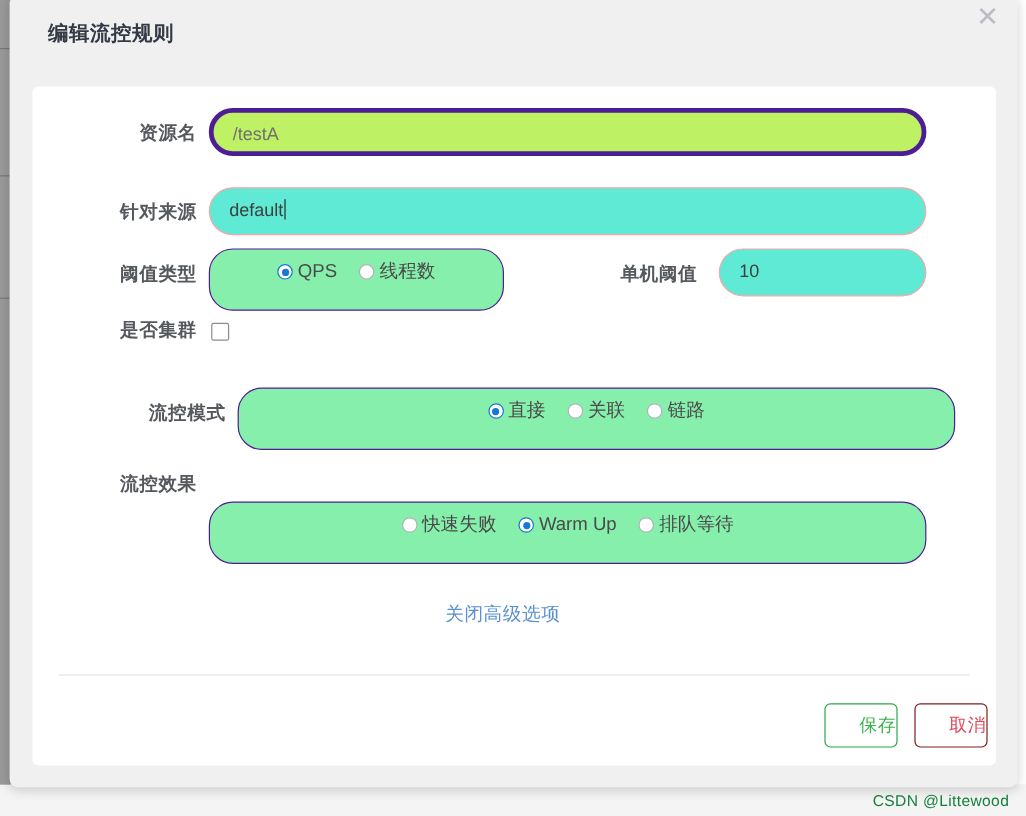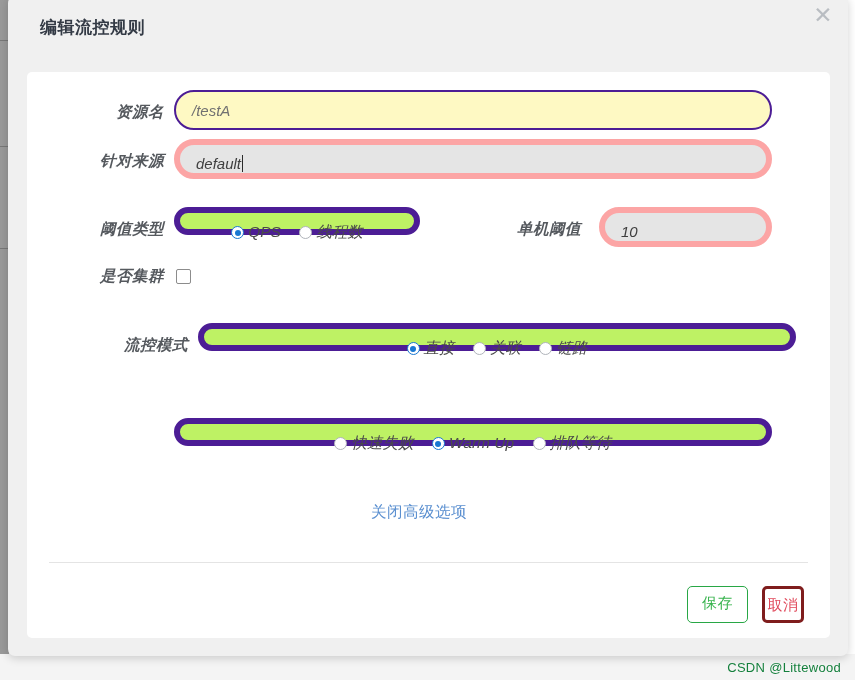--- a/index.html
+++ b/index.html
@@ -109,71 +109,70 @@
     background: #ffffff;
     border-radius: 5px;
     box-sizing: border-box;
   }
 
   .form-row {
     position: absolute;
     left: 0;
     width: 803px;
     height: 44px;
-    font-style: italic;
   }
   .row-label {
     position: absolute;
     left: 0;
     width: 137px;
     text-align: right;
     line-height: 44px;
     font-size: 15.5px;
     font-weight: bold;
     color: #55595e;
     letter-spacing: 0.5px;
   }
 
   
   .field {
     position: absolute;
     box-sizing: border-box;
     height: 40px;
-    border: 6px solid #fca5a5;
+    border: 1px solid #fca5a5;
     border-radius: 20px;
-    background: #e5e5e5;
+    background: #5eead4;
     line-height: 38px;
     font-size: 15px;
     color: #3f3f3f;
     padding: 0 16px;
     white-space: nowrap;
     overflow: hidden;
   }
   .field.disabled {
-    border: 2px solid #4c1d95;
-    background: #fef9c3;
+    border: 4px solid #4c1d95;
+    background: #bef264;
     color: #717171;
   }
   .caret {
     display: inline-block;
     width: 1px;
     height: 17px;
     background: #2b2b2b;
     vertical-align: -3px;
     margin-left: 1px;
   }
 
   
   .radio-box {
     position: absolute;
     box-sizing: border-box;
-    height: 28px;
-    border: 6px solid #4c1d95;
+    height: 52px;
+    border: 1px solid #4c1d95;
     border-radius: 20px;
-    background: #bef264;
+    background: #86efac;
     text-align: center;
     line-height: 38px;
     white-space: nowrap;
   }
   .radio-opt {
     display: inline-block;
     font-size: 15.5px;
     color: #4a4a4a;
     margin: 0 7px;
     white-space: nowrap;
@@ -233,36 +232,35 @@
     top: 490px;
     width: 759px;
     height: 1px;
     background: #e4e4e4;
   }
   .btn {
     position: absolute;
     box-sizing: border-box;
     height: 37px;
     line-height: 35px;
-    text-align: center;
+    text-align: right;
     border-radius: 5px;
     font-size: 15px;
     background: #ffffff;
     cursor: pointer;
     letter-spacing: 0.5px;
-    font-family: Liberation Mono, monospace;
   }
   .btn-save {
     width: 61px;
     border: 1px solid #28a745;
     color: #37b34d;
   }
   .btn-cancel {
-    width: 42px;
-    border: 3px solid #7f1d1d;
+    width: 61px;
+    border: 1px solid #7f1d1d;
     color: #e0485a;
   }
 
   
   .watermark {
     position: absolute;
     right: 14px;
     bottom: 5px;
     font-size: 13px;
     color: #15803d;
@@ -289,21 +287,21 @@
 
   <div class="modal-close">✕</div>
 
   <div id="form-card">
 
     <div class="form-row" style="top:18px;">
       <div class="row-label">资源名</div>
       <div class="field disabled" style="left:147px; width:598px;">/testA</div>
     </div>
 
-    <div class="form-row" style="top:67px;">
+    <div class="form-row" style="top:84px;">
       <div class="row-label">针对来源</div>
       <div class="field" style="left:147px; width:598px;"><span>default</span><span class="caret"></span></div>
     </div>
 
     <div class="form-row" style="top:135px;">
       <div class="row-label">阈值类型</div>
 
       <div class="radio-box" style="left:147px; width:246px;">
         <span class="radio-opt">
           <span class="radio-dot on"></span><span>QPS</span>
@@ -331,20 +329,21 @@
         <span class="radio-opt">
           <span class="radio-dot"></span><span>关联</span>
         </span>
         <span class="radio-opt">
           <span class="radio-dot"></span><span>链路</span>
         </span>
       </div>
     </div>
 
     <div class="form-row" style="top:310px;">
+      <div class="row-label">流控效果</div>
       <div class="radio-box" style="left:147px; width:598px;margin-top:36px;">
         <span class="radio-opt">
           <span class="radio-dot"></span><span>快速失败</span>
         </span>
         <span class="radio-opt">
           <span class="radio-dot on"></span><span>Warm Up</span>
         </span>
         <span class="radio-opt">
           <span class="radio-dot"></span><span>排队等待</span>
         </span>

